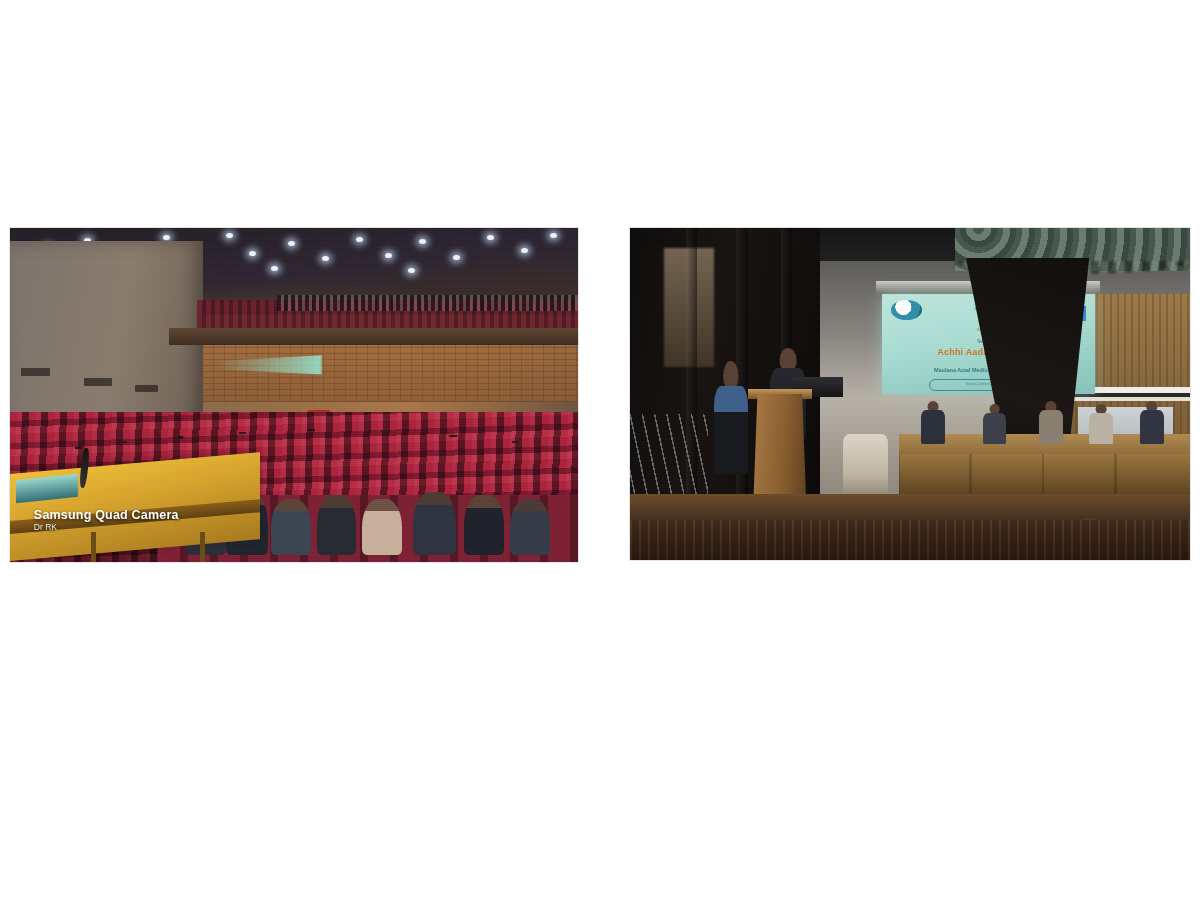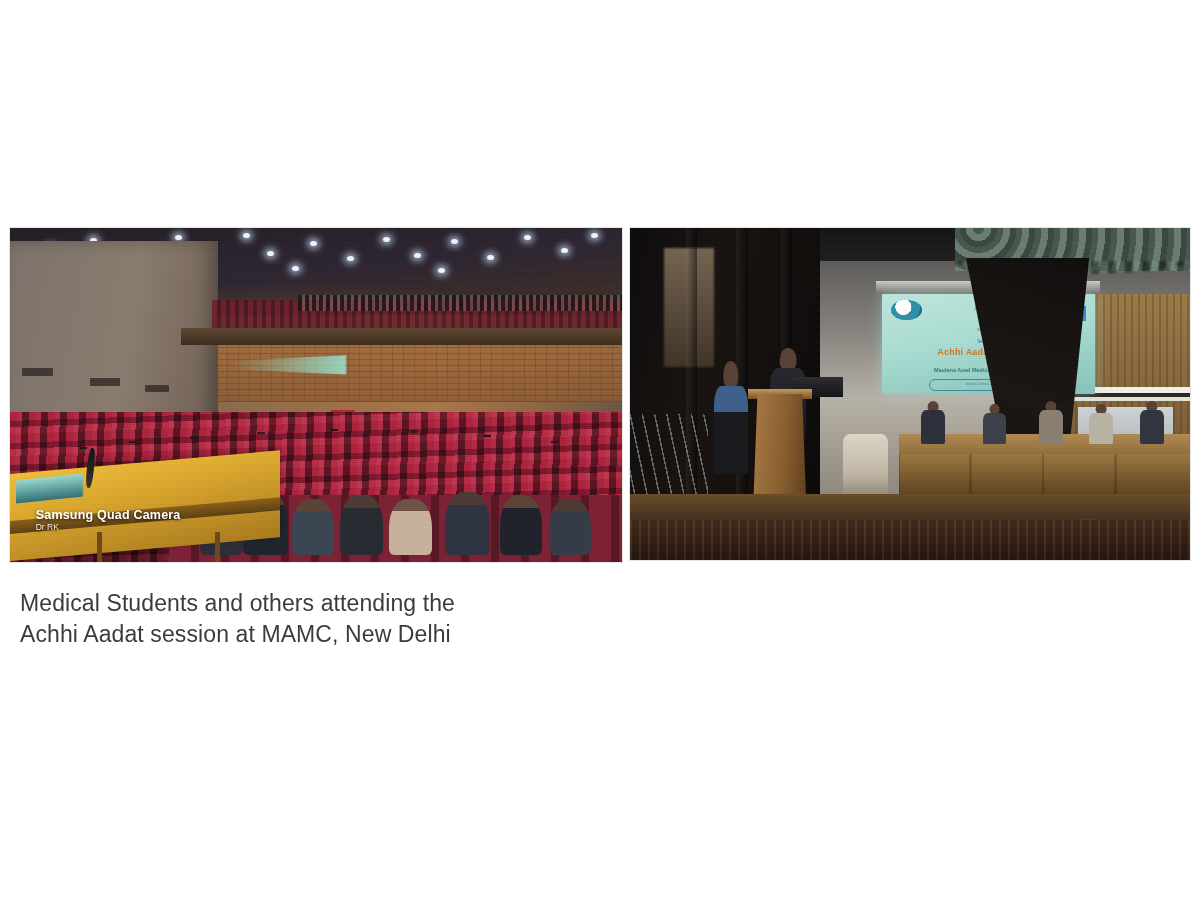--- a/index.html
+++ b/index.html
@@ -29,21 +29,21 @@
     overflow: hidden;
     background: #2b2320;
     box-shadow: 0 0 0 1px rgba(0,0,0,0.10);
   }
   .photo .layer { position: absolute; }
 
   
   #photo-audience {
     left: 10px;
     top: 228px;
-    width: 612px;
+    width: 568px;
     height: 334px;
   }
 
   
   .p1-ceiling {
     left: 0; top: 0; width: 100%; height: 30%;
     background:
       radial-gradient(ellipse 60% 80% at 50% 110%, rgba(120,90,60,0.55), rgba(0,0,0,0) 70%),
       linear-gradient(175deg, #241d24 0%, #2c2430 45%, #3a2c28 75%, #4a3628 100%);
   }
@@ -660,17 +660,15 @@
     <div class="layer p2-podium-top"></div>
     <div class="layer p2-podium"></div>
 
     <div class="layer p2-stagefloor"></div>
     <div class="layer p2-plant"></div>
     <div class="layer p2-stage-skirt"></div>
 
     <div class="photo-grain"></div>
   </div>
 
-  <div class="caption" id="caption-audience">Medical Students and others attending the
-Achhi Aadat session at MAMC, New Delhi</div>
 
 
 </div>
 
 </body></html>

